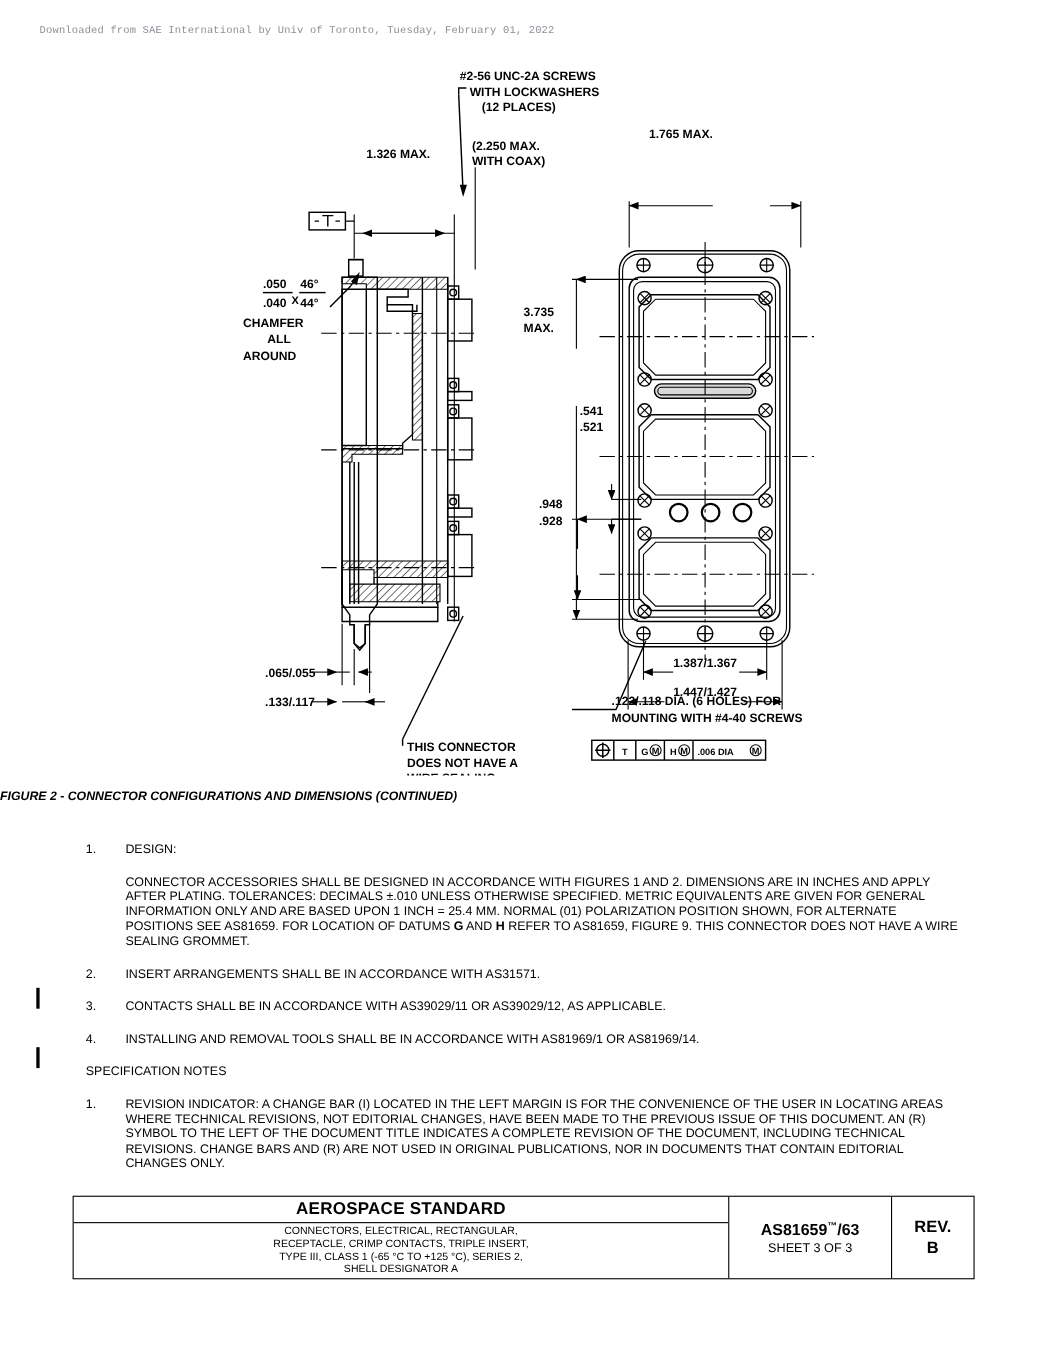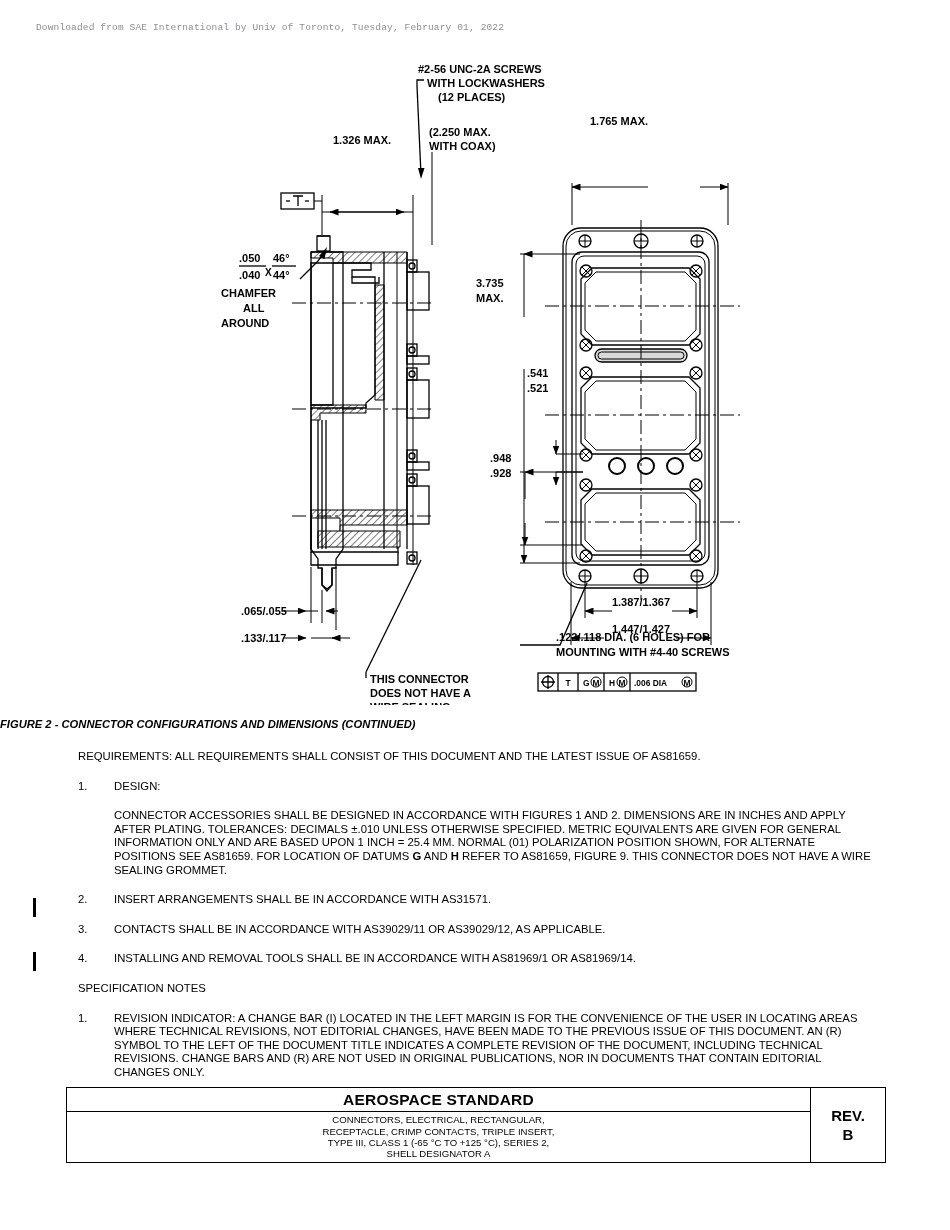--- a/index.html
+++ b/index.html
@@ -575,21 +575,20 @@
 </svg>
 </div>
 
 <div class="fig-caption">FIGURE 2 - CONNECTOR CONFIGURATIONS AND DIMENSIONS (CONTINUED)</div>
 
 <div class="change-bar" style="top:898px"></div>
 <div class="change-bar" style="top:952px"></div>
 
 <div class="body-text">
 
-  <div class="para">REQUIREMENTS: ALL REQUIREMENTS SHALL CONSIST OF THIS DOCUMENT AND THE LATEST ISSUE OF AS81659.</div>
 
   <div class="spacer-16"></div>
 
   <div class="numlist-item">
     <span class="num">1.</span>
     <span>DESIGN:</span>
   </div>
 
   <div class="spacer-16"></div>
 
@@ -635,19 +634,23 @@
   <div class="tb-center">
     <div class="tb-as">AEROSPACE STANDARD</div>
     <div class="tb-desc">
       <div>CONNECTORS, ELECTRICAL, RECTANGULAR,</div>
       <div>RECEPTACLE, CRIMP CONTACTS, TRIPLE INSERT,</div>
       <div>TYPE III, CLASS 1 (-65 °C TO +125 °C), SERIES 2,</div>
       <div>SHELL DESIGNATOR A</div>
     </div>
   </div>
 
+  <div class="tb-doc">
+    <div class="tb-docnum"><span>AS81659</span><span class="tm">™</span><span>/63</span></div>
+    <div class="tb-sheet">SHEET 3 OF 3</div>
+  </div>
 
   <div class="tb-rev">
     <div>REV.</div>
     <div>B</div>
   </div>
 
 </div>
 
 </body></html>

